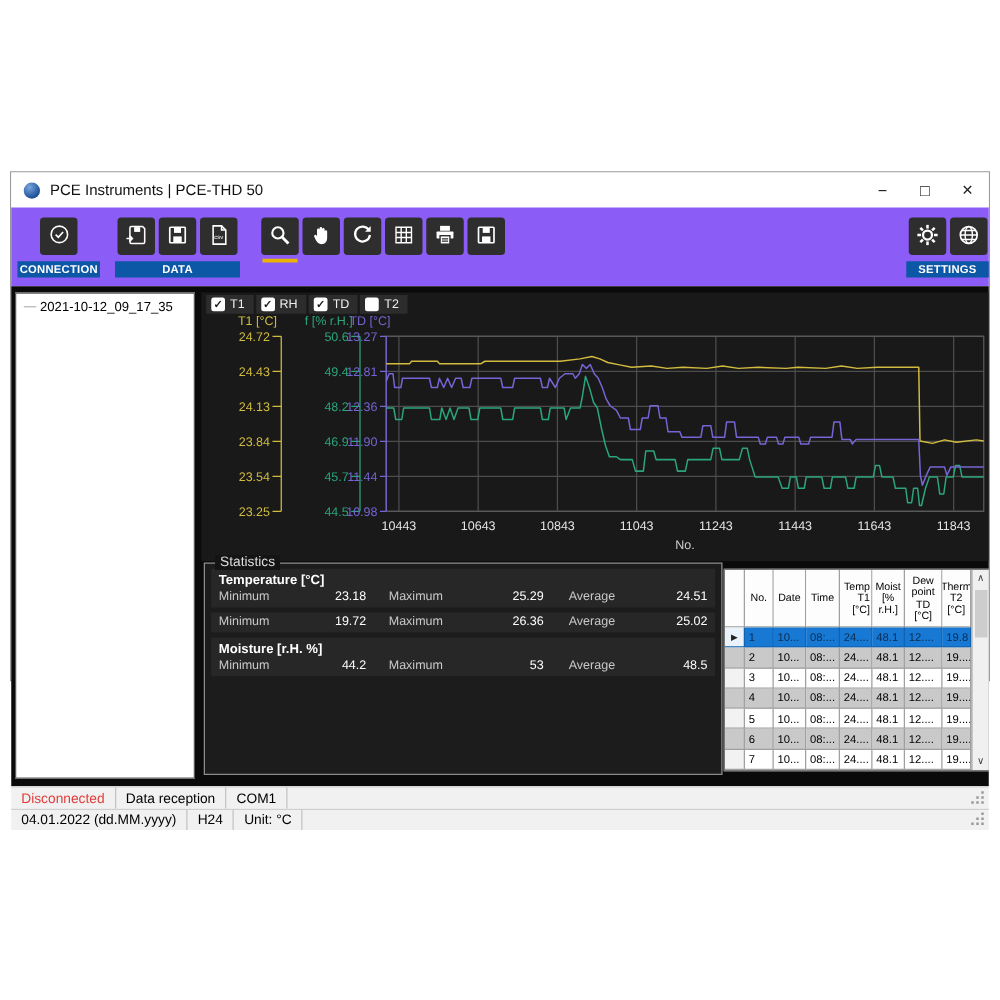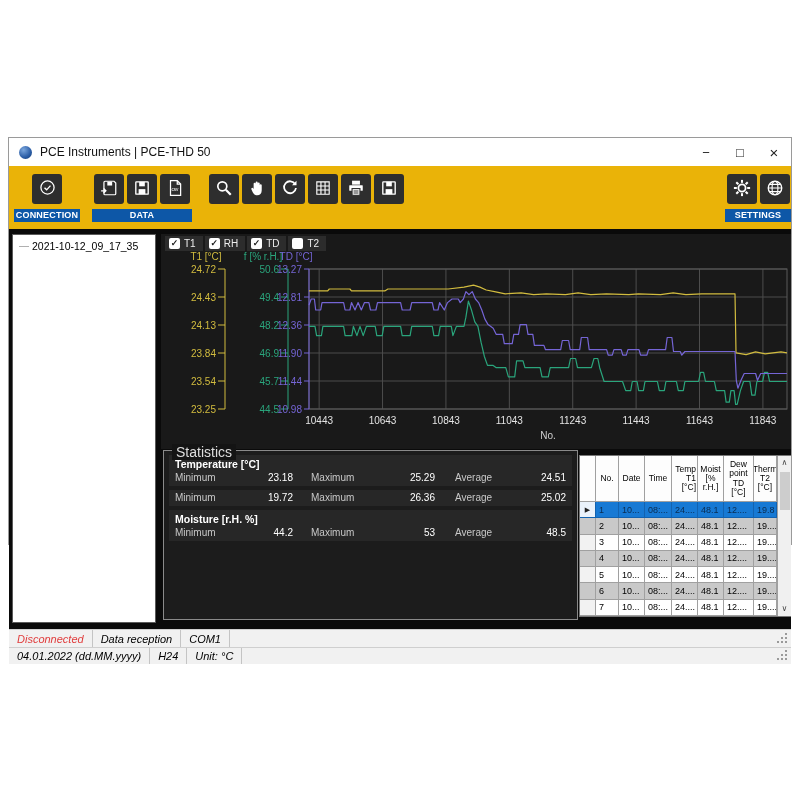--- a/index.html
+++ b/index.html
@@ -9,21 +9,21 @@
     border:1px solid #9a9a9a;background:#fff;}
   
   #titlebar{height:28px;display:flex;align-items:center;background:#fff;}
   #app-icon{width:13px;height:13px;border-radius:50%;margin-left:10px;flex:0 0 auto;
     background:radial-gradient(circle at 35% 30%,#7aa6dd,#2a5ca5 60%,#123a70);}
   #title-text{margin-left:8px;font-size:12px;color:#111;}
   #win-controls{margin-left:auto;display:flex;height:100%;}
   .winbtn{width:34px;height:100%;display:flex;align-items:center;justify-content:center;
     font-size:13px;color:#222;cursor:default;}
   
-  #toolbar{height:63px;background:#eab308;display:flex;align-items:flex-start;padding-top:8px;}
+  #toolbar{height:63px;background:#8b5cf6;display:flex;align-items:flex-start;padding-top:8px;}
   .tgroup{display:flex;flex-direction:column;align-items:center;}
   .btnrow{display:flex;gap:3px;justify-content:center;margin-bottom:5px;}
   .bwrap{position:relative;display:block;}
   .tbtn{width:30px;height:30px;background:#2e2e2e;border:none;border-radius:3px;
     display:flex;align-items:center;justify-content:center;padding:0;}
   .uline{position:absolute;left:1px;top:33px;width:28px;height:3px;background:#e9b500;}
   .tband{height:13px;line-height:13px;background:#0d57a7;color:#fff;font-size:9px;
     font-weight:bold;text-align:center;width:100%;letter-spacing:.2px;}
   .g-conn{margin-left:5px;width:66px;}
   .g-data{margin-left:12px;width:100px;align-items:center;}
@@ -38,21 +38,21 @@
   .tree-dash{color:#999;font-size:10px;}
   #chartzone{position:absolute;left:152px;top:5px;width:630px;height:215px;background:#191919;}
   #chips{position:absolute;left:4px;top:2px;display:flex;gap:2px;}
   .chip{display:flex;align-items:center;gap:4px;background:#2c2c2c;padding:1px 7px 1px 4px;height:15px;}
   .cbox{width:11px;height:11px;background:#fff;border-radius:2px;font-size:9px;line-height:11px;
     text-align:center;color:#1a1a1a;font-weight:bold;}
   .clabel{color:#eee;font-size:10px;}
   #chart-svg{position:absolute;left:0;top:0;}
   #statszone{position:absolute;left:154px;top:221px;width:415px;height:170px;background:#1c1c1c;
     border:1px solid #8a8a8a;}
-  #stats-legend{position:absolute;left:8px;top:-7px;background:#141414;color:#ddd;font-size:14px;
+  #stats-legend{position:absolute;left:8px;top:-7px;background:#141414;color:#ddd;font-size:11px;
     padding:0 4px;}
   .date-row{display:grid;grid-template-columns:70px 1fr 80px 1fr;margin:10px 8px 5px 8px;
     font-size:10px;color:#cfcfcf;align-items:center;}
   .date-row .val{color:#fff;text-align:right;padding-right:4px;}
   .ssec{margin:4px 5px;background:#272727;padding:2px 6px 3px 6px;}
   .ssec h4{margin:1px 0 2px 0;font-size:10.5px;color:#fff;}
   .srow{display:grid;grid-template-columns:62px 56px 76px 66px 70px 1fr;font-size:10px;
     color:#c8c8c8;align-items:center;}
   .srow .val{color:#fff;text-align:right;}
   
@@ -69,21 +69,21 @@
   .trow.even .tc{background:#c9c9c9;}
   .trow.sel .tc{background:#1779d4;color:#0a2c50;border-right-color:#1262b0;border-bottom-color:#1262b0;}
   .trow.sel .tc.rowhdr{background:#eaf2fb;color:#222;}
   #tscroll{flex:0 0 14px;background:#f0f0f0;border-left:1px solid #a0a0a0;display:flex;
     flex-direction:column;align-items:center;font-size:8px;color:#444;}
   #tscroll .arr{height:14px;line-height:14px;}
   #tscroll .thumb{width:10px;height:38px;background:#cdcdcd;margin-top:2px;}
   #tscroll .spacer{flex:1;}
   
   .statusbar{position:relative;height:18px;background:#f1f1f1;border-top:1px solid #cfcfcf;
-    display:flex;align-items:center;font-size:11px;color:#000;font-style:italic;}
+    display:flex;align-items:center;font-size:11px;color:#000;}
   #statusbar2{height:17px;}
   .scell{padding:0 8px;border-right:1px solid #c4c4c4;height:100%;display:flex;align-items:center;}
   .scell.red{color:#e03c3c;}
   .grip{position:absolute;right:4px;bottom:4px;width:2px;height:2px;background:#9a9a9a;
     box-shadow:-4px 0 #9a9a9a,-8px 0 #9a9a9a,0 -4px #9a9a9a,-4px -4px #9a9a9a,0 -8px #9a9a9a;}
 </style>
 </head>
 <body>
 
 <div id="app-window">

